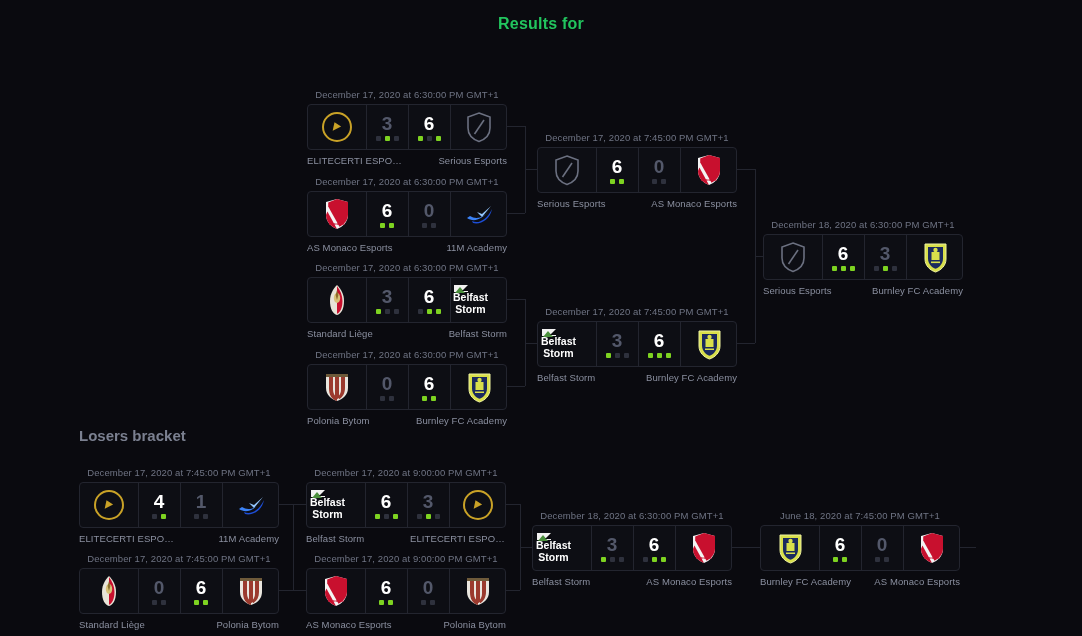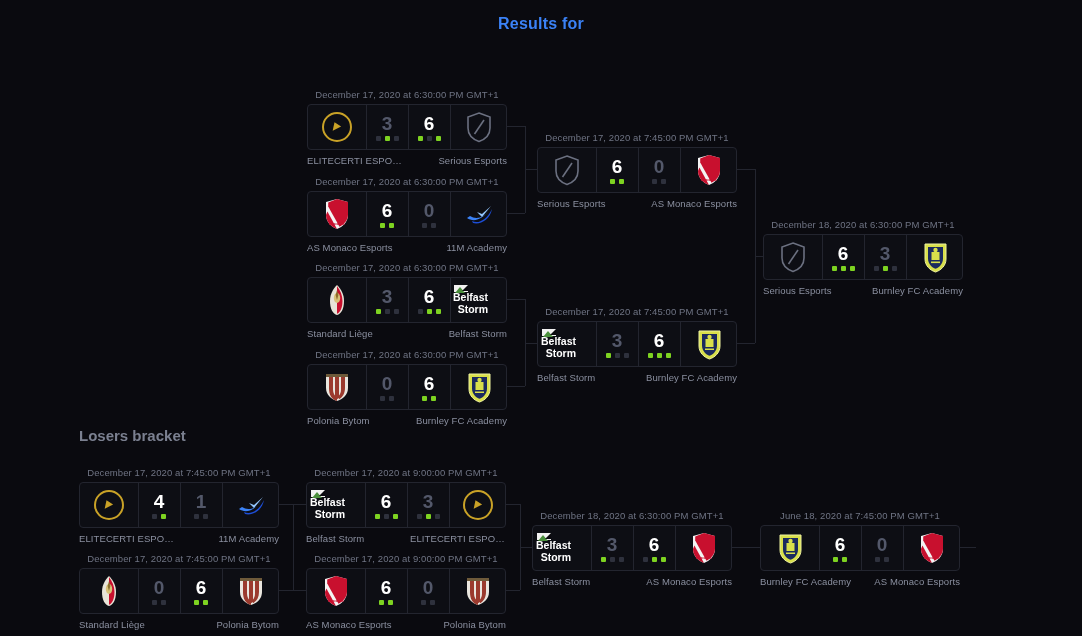--- a/index.html
+++ b/index.html
@@ -10,21 +10,21 @@
     overflow: hidden;
   }
   #root { position: relative; width: 1082px; height: 636px; }
 
   
   .header {
     position: absolute; left: 0; top: 0; width: 1082px; height: 48px;
     display: flex; align-items: center; justify-content: center; gap: 14px;
   }
   .results-for {
-    color: #3b82f6; font-size: 16px; font-weight: bold; letter-spacing: .2px;
+    color: #22c55e; font-size: 16px; font-weight: bold; letter-spacing: .2px;
   }
   .division-select {
     background: #06060a;
     border: 1px solid #2a2c38;
     border-radius: 4px;
     height: 34px; min-width: 82px;
     padding: 0 13px;
     display: flex; align-items: center; gap: 9px;
     cursor: pointer;
   }
@@ -130,21 +130,21 @@
     border-left: 5px solid transparent; border-right: 5px solid transparent;
     border-bottom: 6px solid #4a8f3c;
   }
   .broken-icon::after {
     content: ""; position: absolute; right: 0; top: 0;
     width: 0; height: 0;
     border-left: 6px solid transparent; border-bottom: 6px solid #0a0a0f;
   }
   .broken-text {
     color: #ffffff; font-size: 10.5px; font-weight: bold;
-    line-height: 11.5px; text-align: right;
+    line-height: 11.5px; text-align: center;
   }
 </style>
 </head>
 <body>
 
 <div id="root">
 
   <div class="header">
     <span class="results-for">Results for</span>
   </div>

